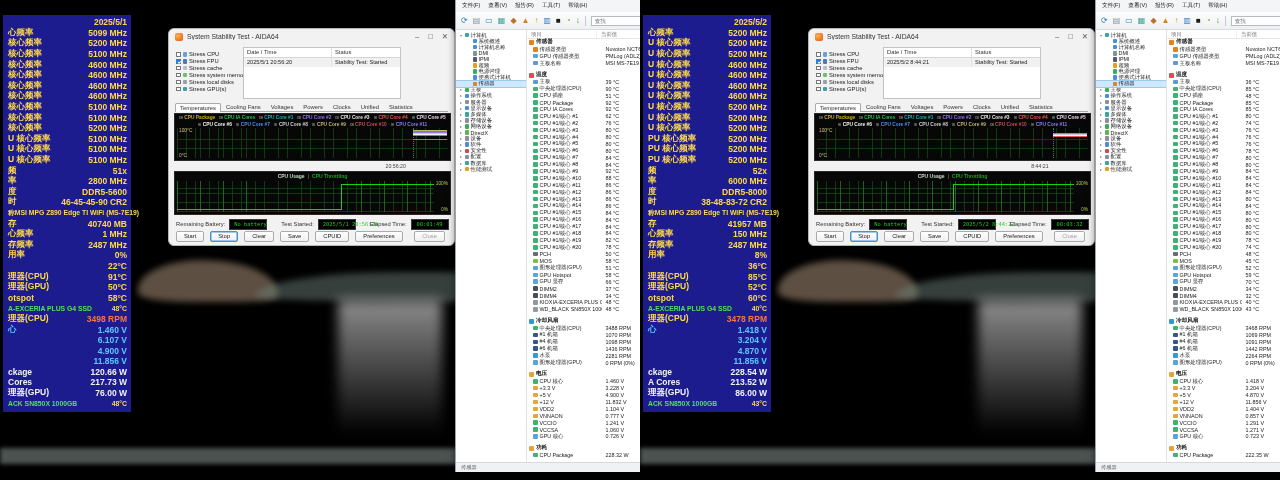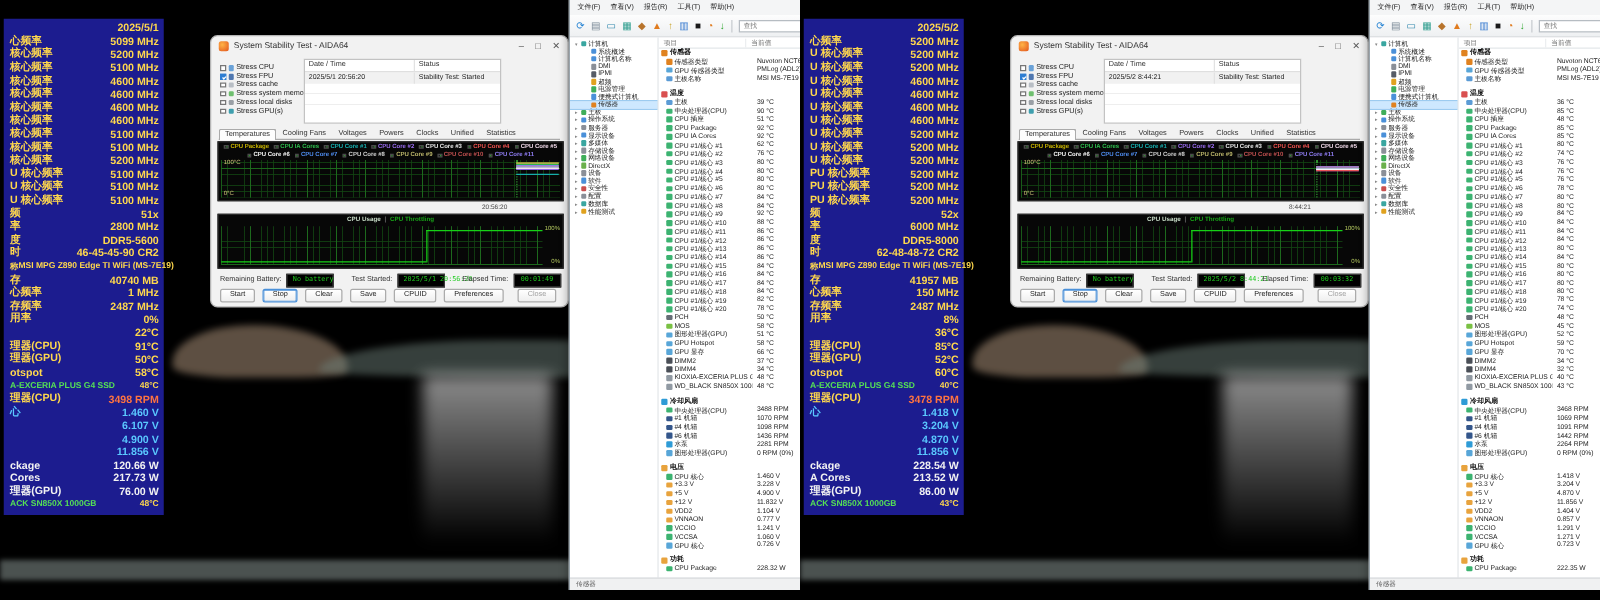--- a/index.html
+++ b/index.html
@@ -1200,21 +1200,21 @@
           <span class="osd-v">6000 MHz</span>
         </div>
 
         <div class="osd-row">
           <span class="osd-l">度</span>
           <span class="osd-v">DDR5-8000</span>
         </div>
 
         <div class="osd-row">
           <span class="osd-l">时</span>
-          <span class="osd-v">62-48-48-72 CR2</span>
+          <span class="osd-v">38-48-83-72 CR2</span>
         </div>
 
         <div class="osd-row sm">
           <span class="osd-l">称</span>
           <span class="osd-v">MSI MPG Z890 Edge TI WiFi (MS-7E19)</span>
         </div>
 
         <div class="osd-row">
           <span class="osd-l">存</span>
           <span class="osd-v">41957 MB</span>

